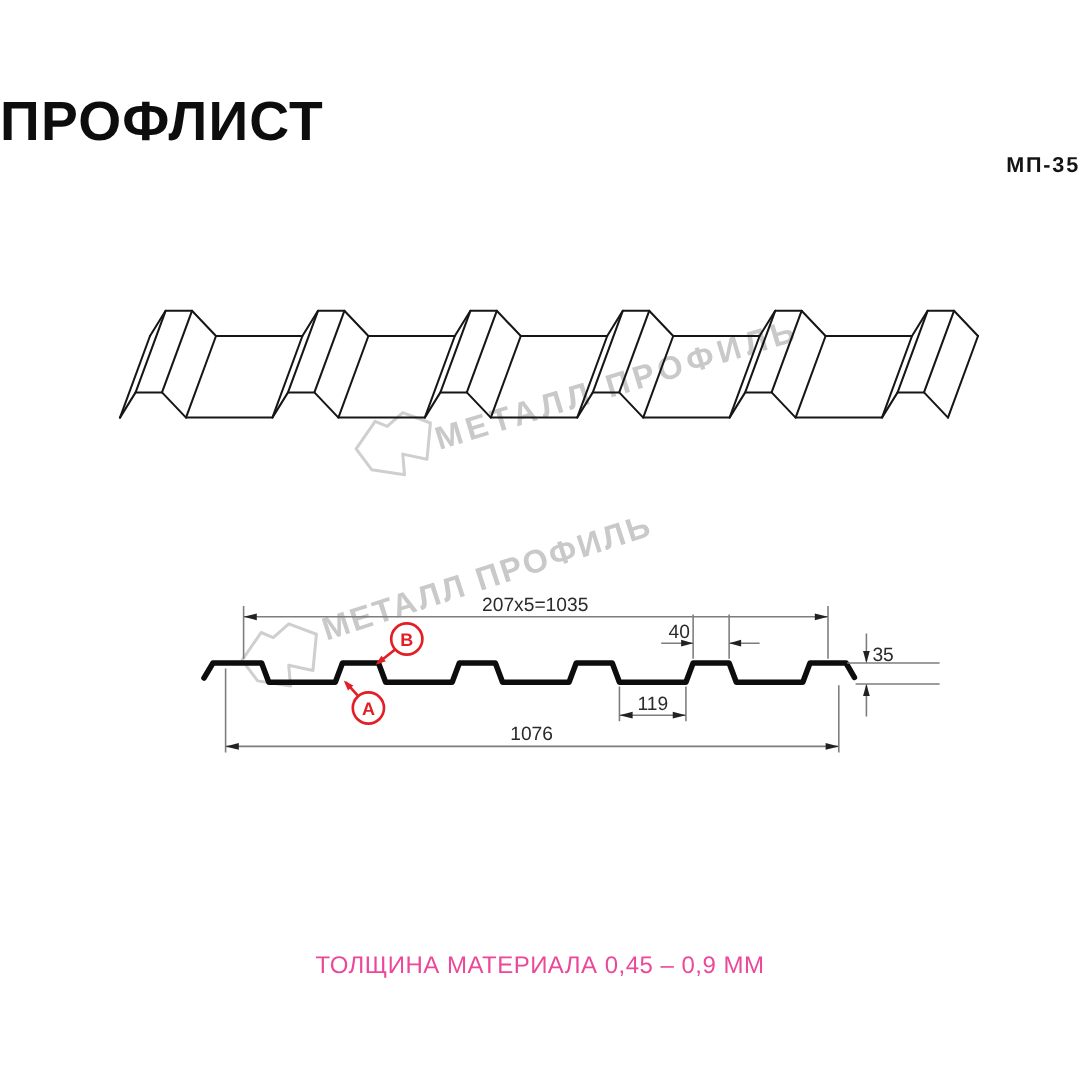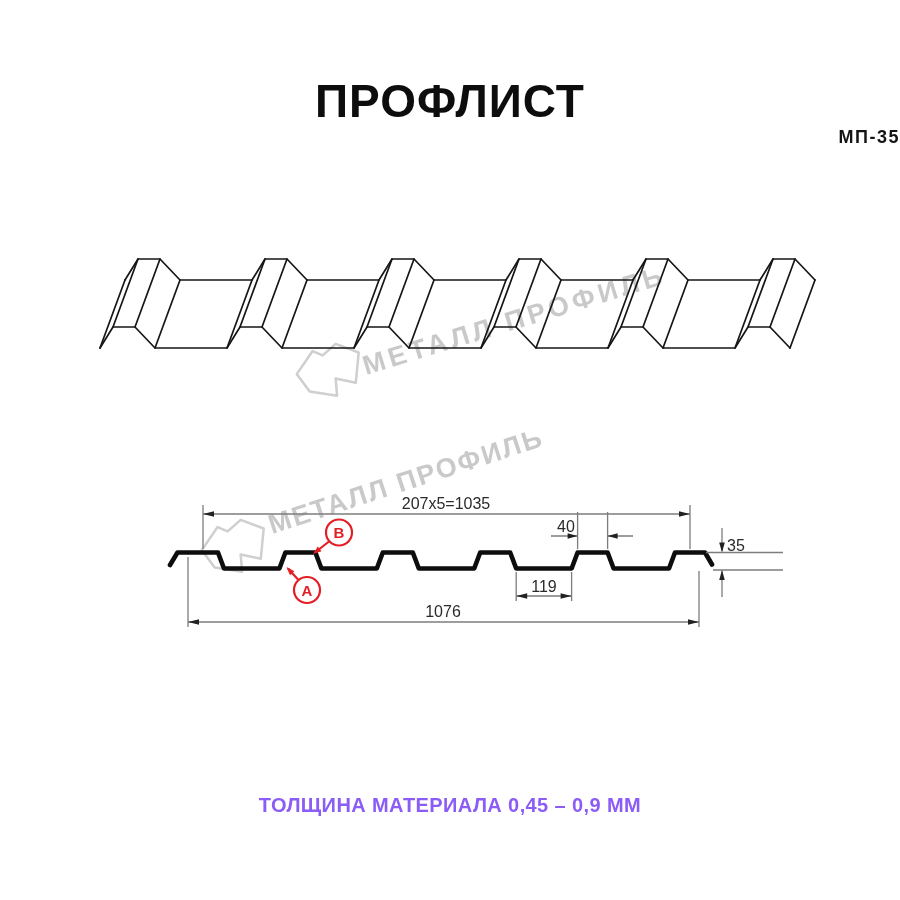--- a/index.html
+++ b/index.html
@@ -1,30 +1,30 @@
 <!DOCTYPE html>
 <html><head>
 <meta charset="utf-8">
 <style>
   html,body{margin:0;padding:0;}
   body{
     width:900px;height:900px;position:relative;background:#ffffff;
     font-family:"Liberation Sans", sans-serif;overflow:hidden;
   }
   .page-title{
-    position:absolute;top:74px;left:0;width:900px;text-align:center;
+    position:absolute;top:74px;left:0;width:900px;
     font-size:46px;font-weight:bold;letter-spacing:1px;color:#0d0d0d;
   }
   .page-subtitle{
     position:absolute;top:127px;left:0;width:900px;text-align:right;
     font-size:18px;font-weight:bold;letter-spacing:1.5px;color:#141414;
   }
   .footer-note{
     position:absolute;top:794px;left:0;width:900px;text-align:center;
-    font-size:20px;font-weight:bold;letter-spacing:0.4px;color:#8b5cf6;
+    font-size:20px;font-weight:normal;letter-spacing:0.4px;color:#ec4899;
   }
   svg{position:absolute;left:0;top:0;}
   .wm-stroke{fill:none;stroke:#cfcfcf;stroke-width:3.5;stroke-linejoin:round;}
   .wm-text{fill:#c9c9c9;font-weight:bold;font-size:27px;letter-spacing:4px;}
   .outline{fill:none;stroke:#161616;stroke-width:1.7;stroke-linejoin:round;stroke-linecap:round;}
   .section{fill:none;stroke:#0d0d0d;stroke-width:4.6;stroke-linejoin:round;stroke-linecap:round;}
   .dim-line{stroke:#7d7d7d;stroke-width:1.3;fill:none;}
   .dim-head{fill:#222222;stroke:none;}
   .dim-text{fill:#2b2b2b;font-size:16px;}
   .red-stroke{fill:none;stroke:#e31e24;stroke-width:2.2;}

